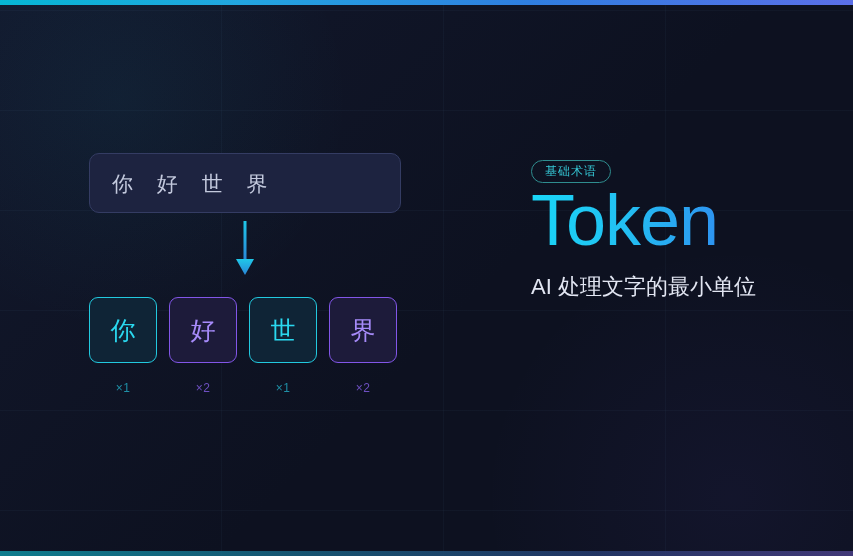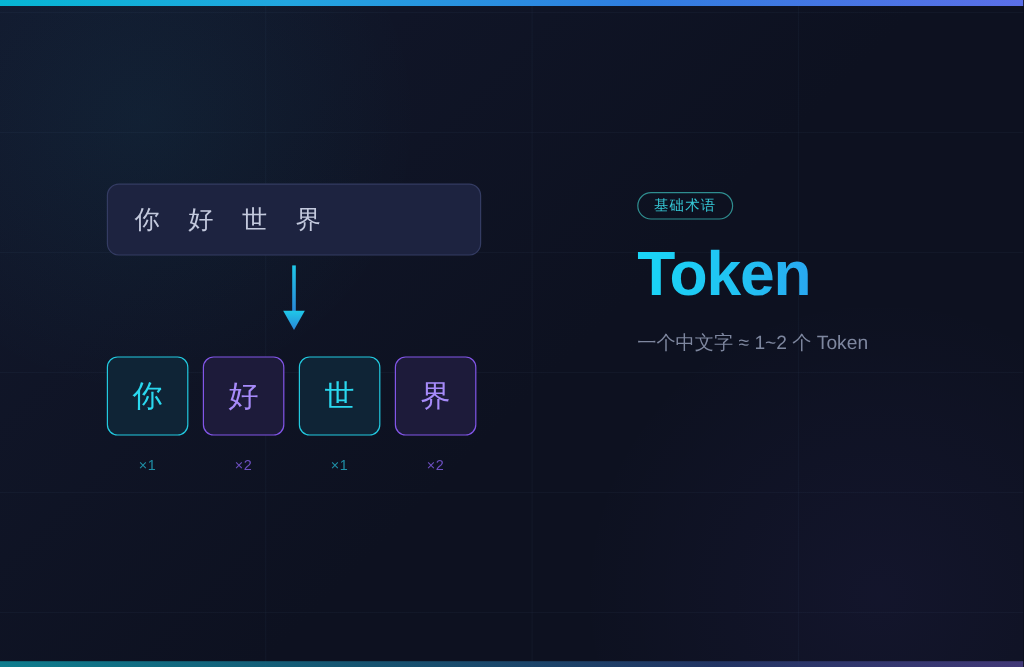--- a/index.html
+++ b/index.html
@@ -121,23 +121,23 @@
     border:1px solid #2f8d8f;
     border-radius:999px;
     padding:4px 13px 5px;
     color:#35c8d6;
     font-size:12px;
     letter-spacing:1px;
     line-height:1;
   }
 
   .big-title {
-    margin-top:19px;
-    font-size:52px;
-    font-weight:bold;
+    margin-top:0;
+    font-size:72px;
+    font-weight:normal;
     line-height:1.05;
     letter-spacing:-1px;
     background:linear-gradient(90deg,#19d6f7 0%,#22c1f2 30%,#2f8ef0 66%,#5d73f5 100%);
     -webkit-background-clip:text;
     background-clip:text;
     color:transparent;
     -webkit-text-fill-color:transparent;
   }
 
   .subtitle {
@@ -214,16 +214,16 @@
         </div>
         <div class="count purple">×2</div>
       </div>
 
     </div>
   </div>
 
   <div class="right-col">
     <div class="badge">基础术语</div>
     <div class="big-title">Token</div>
-    <div class="note">一个中文字 ≈ 1~2 个 Token</div>
+    <div class="subtitle">AI 处理文字的最小单位</div>
   </div>
 
 </div>
 
 </body></html>

